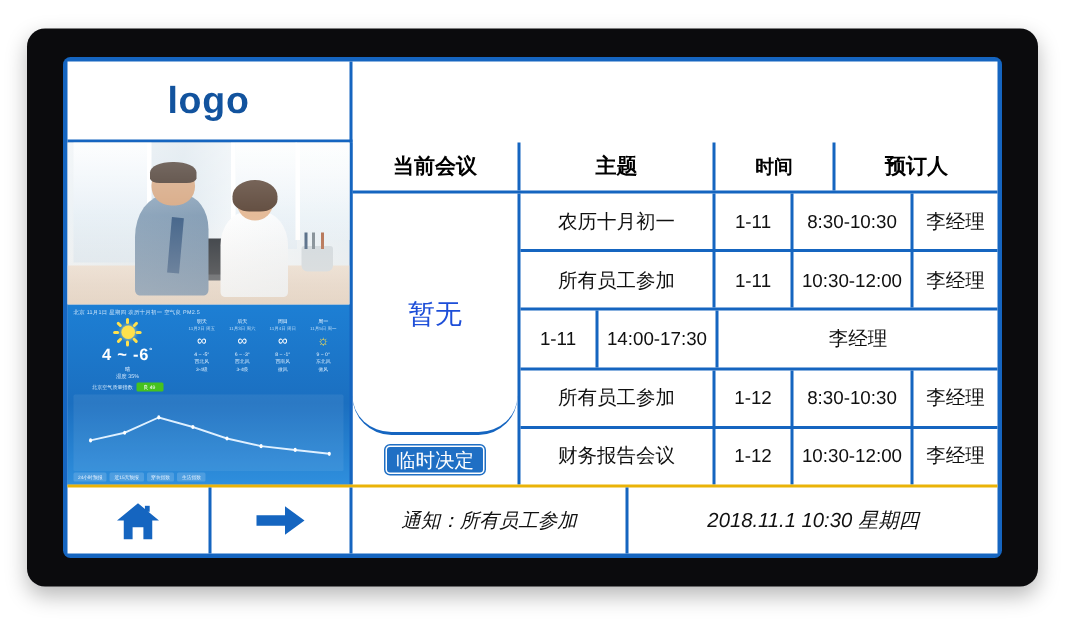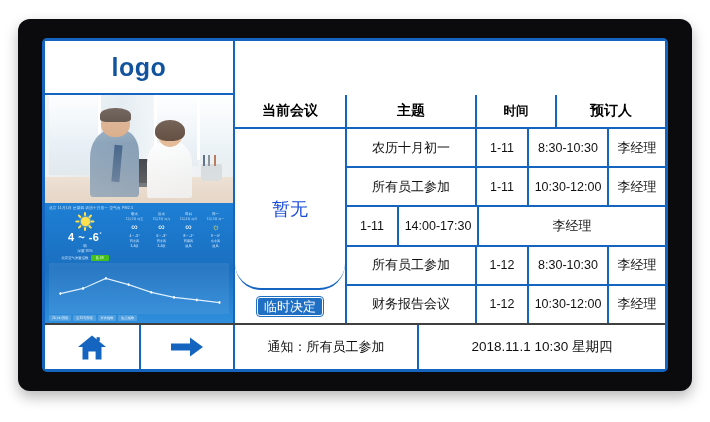--- a/index.html
+++ b/index.html
@@ -184,21 +184,21 @@
     font-size:13px;color:#111;border-right:2px solid #1565c0;box-sizing:border-box;
     white-space:nowrap;overflow:hidden;
   }
   .td:last-child{border-right:none;}
   .c-subject{width:130px;flex:0 0 130px;}
   .c-date{width:52px;flex:0 0 52px;font-size:12.5px;}
   .c-time{width:80px;flex:0 0 80px;font-size:12.5px;}
   .c-owner{flex:1 1 auto;text-align:center;}
 
   
-  #botzone{display:flex;flex:0 0 46px;border-top:2px solid #404040;box-sizing:border-box;}
+  #botzone{display:flex;flex:0 0 46px;border-top:2px solid #eab308;box-sizing:border-box;font-style:italic;}
   .navcell{
     display:flex;align-items:center;justify-content:center;
     border-right:2px solid #1565c0;box-sizing:border-box;
   }
   #homecell{width:96px;flex:0 0 96px;}
   #arrowcell{width:94px;flex:0 0 94px;}
   #noticecell{flex:1 1 auto;display:flex;align-items:center;justify-content:center;
     border-right:2px solid #1565c0;box-sizing:border-box;font-size:13px;color:#111;}
   #datecell{width:246px;flex:0 0 246px;display:flex;align-items:center;justify-content:center;
     font-size:13.5px;color:#111;box-sizing:border-box;}

